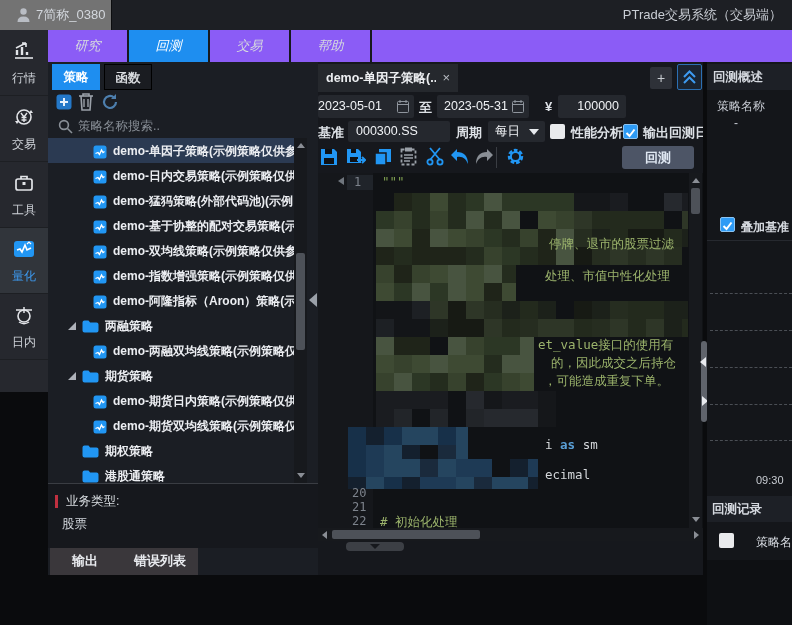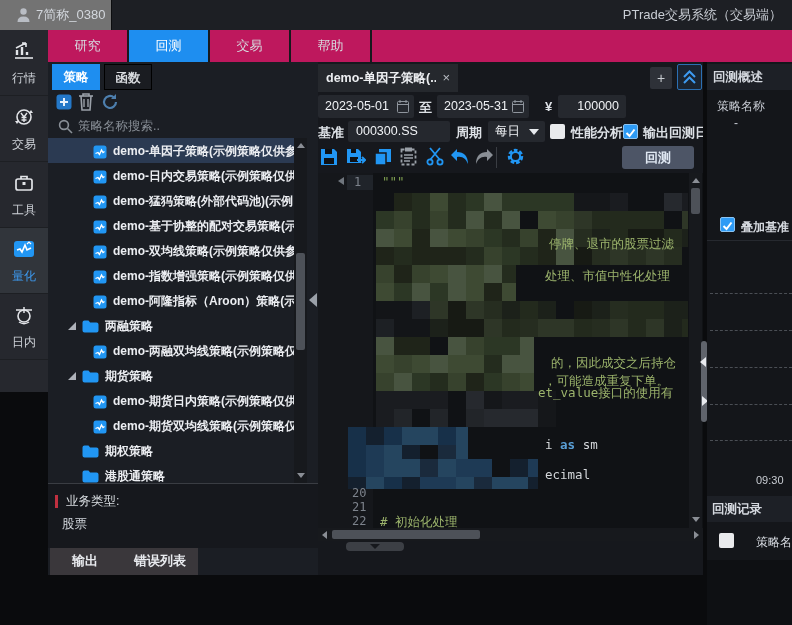--- a/index.html
+++ b/index.html
@@ -8,21 +8,21 @@
   .abs { position:absolute; }
   #stage { position:relative; width:792px; height:625px; background:#0a0b0d; }
 
   
   #topbar { left:0; top:0; width:792px; height:30px; background:#1d1f24; }
   #user-area { left:0; top:0; width:112px; height:30px; background:#737373; border-right:1px solid #0c0d0f; }
   #user-name { left:36px; top:0; height:30px; line-height:30px; font-size:13px; color:#d3d7dd; }
   #win-title { right:10px; top:0; height:30px; line-height:30px; font-size:13px; color:#c9cdd4; }
 
   
-  #tabrow { left:48px; top:30px; width:744px; height:32px; background:#be185d; }
+  #tabrow { left:48px; top:30px; width:744px; height:32px; background:#8b5cf6;font-style:italic; }
   .main-tab { float:left; width:81px; height:32px; line-height:32px; text-align:center;
     font-size:13px; color:#d6dade; border-right:2px solid #17191d; cursor:default; }
   .main-tab.active { background:#1e8ef0; color:#fff; }
 
   
   #sidebar { left:0; top:30px; width:48px; height:362px; background:#26282e; }
   .side-item { width:48px; height:66px; border-bottom:1px solid #1d1f23; text-align:center; padding-top:10px; }
   .side-item.active { background:#31353b; }
   .side-item .lbl { display:block; margin-top:4px; font-size:12px; color:#ced2d8; }
   .side-item.active .lbl { color:#3d9af0; }
@@ -263,21 +263,21 @@
     </div>
     <div class="abs" id="add-tab-btn">+</div>
     <div class="abs" id="collapse-btn">
       <svg width="23" height="24" viewBox="0 0 23 24">
         <path d="M6 12 L11.5 6.5 L17 12" stroke="#3d9af0" stroke-width="2" fill="none"></path>
         <path d="M6 18 L11.5 12.5 L17 18" stroke="#3d9af0" stroke-width="2" fill="none"></path>
       </svg>
     </div>
 
     <div class="field" style="left:0;top:33px;width:96px;height:23px;line-height:23px">
-      <span style="margin-left:7px">2023-05-01</span>
+      <span style="">2023-05-01</span>
       <svg class="abs" style="right:5px;top:5px" width="12" height="13" viewBox="0 0 12 13">
         <rect x="0.5" y="1.5" width="11" height="11" rx="1" stroke="#8f959d" fill="none"></rect>
         <path d="M3 0v3M9 0v3M0.5 4.5h11" stroke="#8f959d"></path>
       </svg>
     </div>
     <div class="flabel" style="left:101px;top:37px">至</div>
     <div class="field" style="left:119px;top:33px;width:92px;height:23px;line-height:23px">
       <span style="margin-left:7px">2023-05-31</span>
       <svg class="abs" style="right:5px;top:5px" width="12" height="13" viewBox="0 0 12 13">
         <rect x="0.5" y="1.5" width="11" height="11" rx="1" stroke="#8f959d" fill="none"></rect>
@@ -543,21 +543,21 @@
           <div class="mcell" style="left: 120px; top: 304px; width: 18px; height: 12px; background: rgb(30, 58, 85);"></div>
           <div class="mcell" style="left: 138px; top: 304px; width: 18px; height: 12px; background: rgb(37, 69, 95);"></div>
           <div class="mcell" style="left: 156px; top: 304px; width: 18px; height: 12px; background: rgb(26, 42, 60);"></div>
           <div class="mcell" style="left: 174px; top: 304px; width: 18px; height: 12px; background: rgb(37, 69, 95);"></div>
           <div class="mcell" style="left: 192px; top: 304px; width: 18px; height: 12px; background: rgb(37, 69, 95);"></div>
           <div class="mcell" style="left: 210px; top: 304px; width: 10px; height: 12px; background: rgb(20, 32, 46);"></div>
         </div>
       <div class="abs" id="fragments" style="left:0;top:0;width:371px;height:355px">
           <div class="frag fc-green" style="left: 231px; top: 63px;">停牌、退市的股票过滤</div>
           <div class="frag fc-green" style="left: 227px; top: 95px;">处理、市值中性化处理</div>
-          <div class="frag fc-green" style="left: 220px; top: 164px; margin-top: 48px;">et_value接口的使用有</div>
+          <div class="frag fc-green" style="left: 220px; top: 164px;">et_value接口的使用有</div>
           <div class="frag fc-green" style="left: 233px; top: 182px;">的，因此成交之后持仓</div>
           <div class="frag fc-green" style="left: 226px; top: 200px;">，可能造成重复下单。</div>
           <div class="frag fc-white" style="left: 227px; top: 264px;"><span class="fc-white">i </span><span class="fc-kw">as</span><span class="fc-white"> sm</span></div>
           <div class="frag fc-white" style="left: 227px; top: 294px;">ecimal</div>
         </div>
       <div class="gnum" style="left:34px;top:313px">20</div>
       <div class="gnum" style="left:34px;top:327px">21</div>
       <div class="gnum" style="left:34px;top:341px">22</div>
       <div class="frag fc-green" style="left:62px;top:341px"># 初始化处理</div>
 

